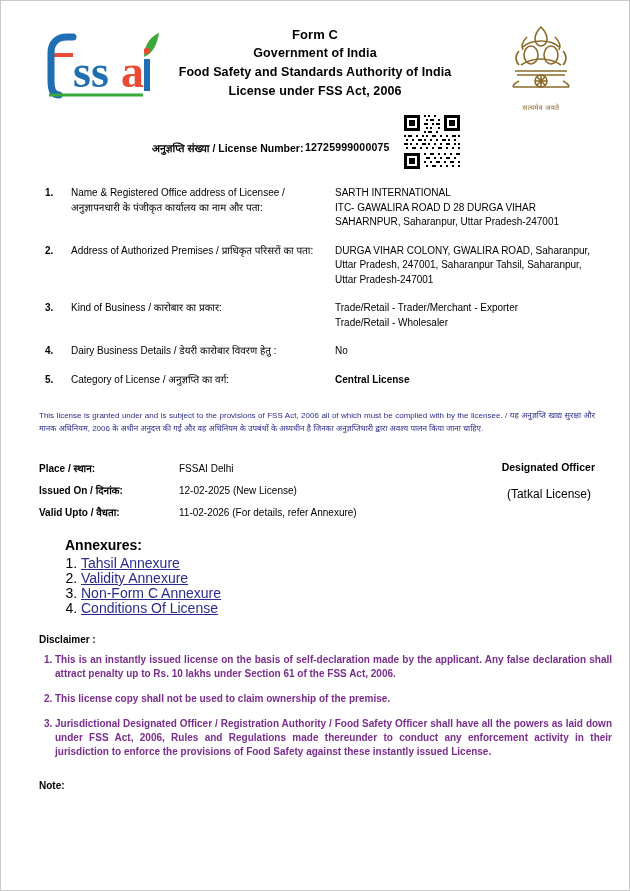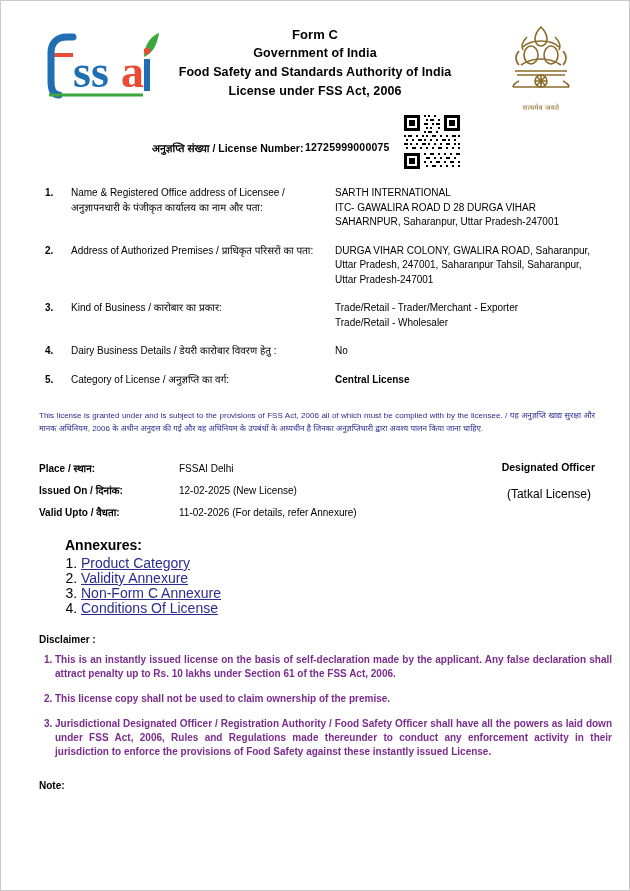--- a/index.html
+++ b/index.html
@@ -411,21 +411,21 @@
     </div>
     <div class="sig-row">
       <span class="sig-lbl">Valid Upto / वैधता:</span>
       <span class="sig-val">11-02-2026 (For details, refer Annexure)</span>
     </div>
   </div>
 
   <div class="annex">
     <div class="hd">Annexures:</div>
     <ol>
-      <li><a>Product Category</a></li>
+      <li><a>Tahsil Annexure</a></li>
       <li><a>Validity Annexure</a></li>
       <li><a>Non-Form C Annexure</a></li>
       <li><a>Conditions Of License</a></li>
     </ol>
   </div>
 
   <div class="disclaimer">
     <div class="hd">Disclaimer :</div>
     <ol>
       <li>This is an instantly issued license on the basis of self-declaration made by the applicant. Any false declaration shall attract penalty up to Rs. 10 lakhs under Section 61 of the FSS Act, 2006.</li>

